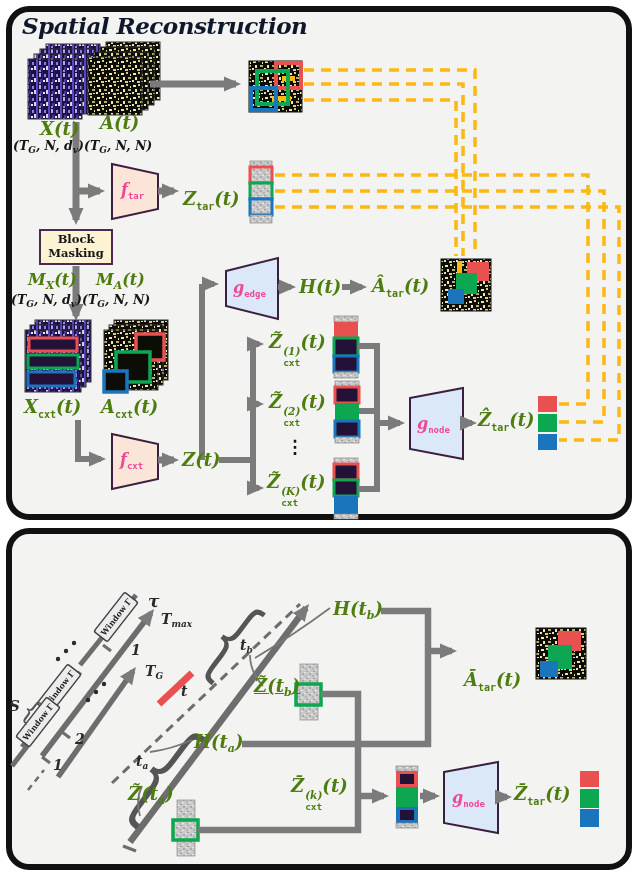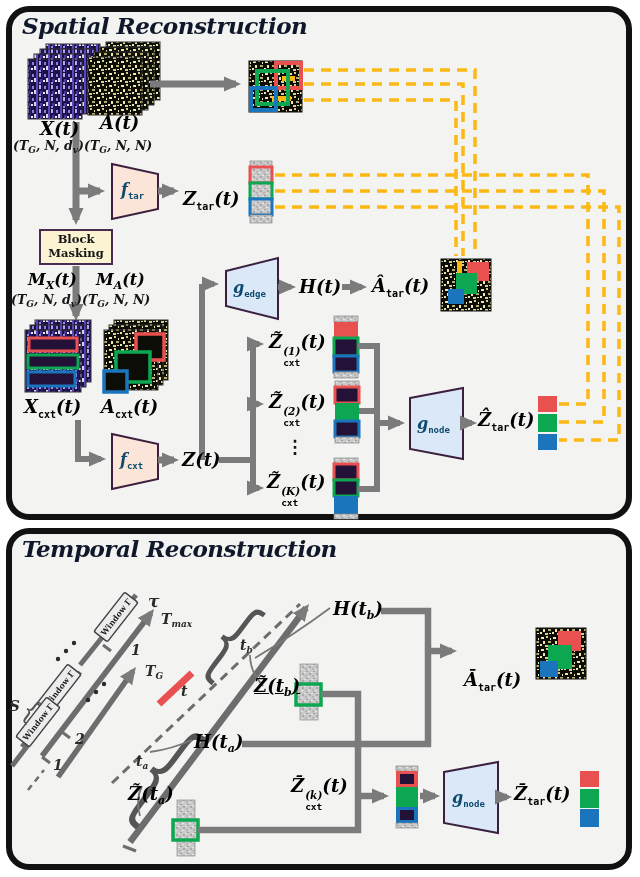--- a/index.html
+++ b/index.html
@@ -1,28 +1,28 @@
 <!DOCTYPE html>
 <html><head>
 <meta charset="utf-8">
 <style>
   html,body{margin:0;padding:0;background:#ffffff;}
   .page{position:relative;width:640px;height:877px;background:#fff;font-family:"DejaVu Serif",serif;overflow:hidden;}
   svg{position:absolute;left:0;top:0;}
   .ptitle{position:absolute;font:italic 700 23px "DejaVu Serif",serif;color:#0f172a;white-space:nowrap;letter-spacing:-.5px;}
-  .m{position:absolute;font:italic 700 18px "DejaVu Serif",serif;color:#000000;white-space:nowrap;}
+  .m{position:absolute;font:italic 700 18px "DejaVu Serif",serif;color:#4d7c0f;white-space:nowrap;}
   .m .tt{font:700 10px "DejaVu Sans Mono",monospace;font-style:normal;vertical-align:-5px;}
   .m sub.it{font:italic 700 11px "DejaVu Serif",serif;vertical-align:-4px;}
   .stk{display:inline-flex;flex-direction:column;align-items:flex-start;vertical-align:-7px;line-height:8.5px;margin-left:1px;}
   .stk .sp{font:italic 700 10.5px "DejaVu Serif",serif;}
   .stk .sb{font:700 9.5px "DejaVu Sans Mono",monospace;font-style:normal;}
   .dim{position:absolute;font:italic 700 12.5px "DejaVu Serif",serif;color:#151515;white-space:nowrap;}
   .dim sub{font-size:9px;vertical-align:-3px;}
   .sm{position:absolute;font:italic 700 14px "DejaVu Serif",serif;color:#2a2a2a;white-space:nowrap;}
-  .enc{position:absolute;font:italic 700 16px "DejaVu Serif",serif;color:#0c4a6e;white-space:nowrap;}
+  .enc{position:absolute;font:italic 700 16px "DejaVu Serif",serif;color:#ec4899;white-space:nowrap;}
   .enc .tt{font:700 9px "DejaVu Sans Mono",monospace;font-style:normal;vertical-align:-4px;}
   .vd{position:absolute;font:700 18px "DejaVu Serif",serif;color:#151515;}
 </style>
 </head>
 <body>
 
 <div class="page">
 
 <svg width="640" height="877" viewBox="0 0 640 877">
   <defs>
@@ -374,21 +374,20 @@
       </span><span>(t)</span></div>
 <div class="vd" style="left:286px;top:436px;">⋮</div>
 <div class="m" style="left:267px;top:471px;"><span>Z̃</span><span class="stk">
         <span class="sp">(K)</span>
         <span class="sb">cxt</span>
       </span><span>(t)</span></div>
 
 <div class="enc" style="left:417px;top:414px;"><span>g</span><span class="tt">node</span></div>
 <div class="m" style="left:478px;top:409px;"><span>Ẑ</span><span class="tt">tar</span><span>(t)</span></div>
 
-<div class="ptitle" style="left:22px;top:535px;">Temporal Reconstruction</div>
 
 <div class="sm" style="left:148px;top:591px;font-size:17px;">τ</div>
 <div class="sm" style="left:161px;top:611px;"><span>T</span><sub class="it" style="font:italic 700 9px 'DejaVu Serif',serif;vertical-align:-3px;">max</sub></div>
 <div class="sm" style="left:131px;top:642px;">1</div>
 <div class="sm" style="left:145px;top:663px;"><span>T</span><sub class="it" style="font:italic 700 9px 'DejaVu Serif',serif;vertical-align:-3px;">G</sub></div>
 <div class="sm" style="left:75px;top:731px;">2</div>
 <div class="sm" style="left:53px;top:757px;">1</div>
 <div class="sm" style="left:9px;top:697px;font-size:15px;">S</div>
 <div class="sm" style="left:181px;top:683px;">t</div>
 <div class="sm" style="left:136px;top:753px;"><span>t</span><sub class="it" style="font:italic 700 9px 'DejaVu Serif',serif;vertical-align:-3px;">a</sub></div>

